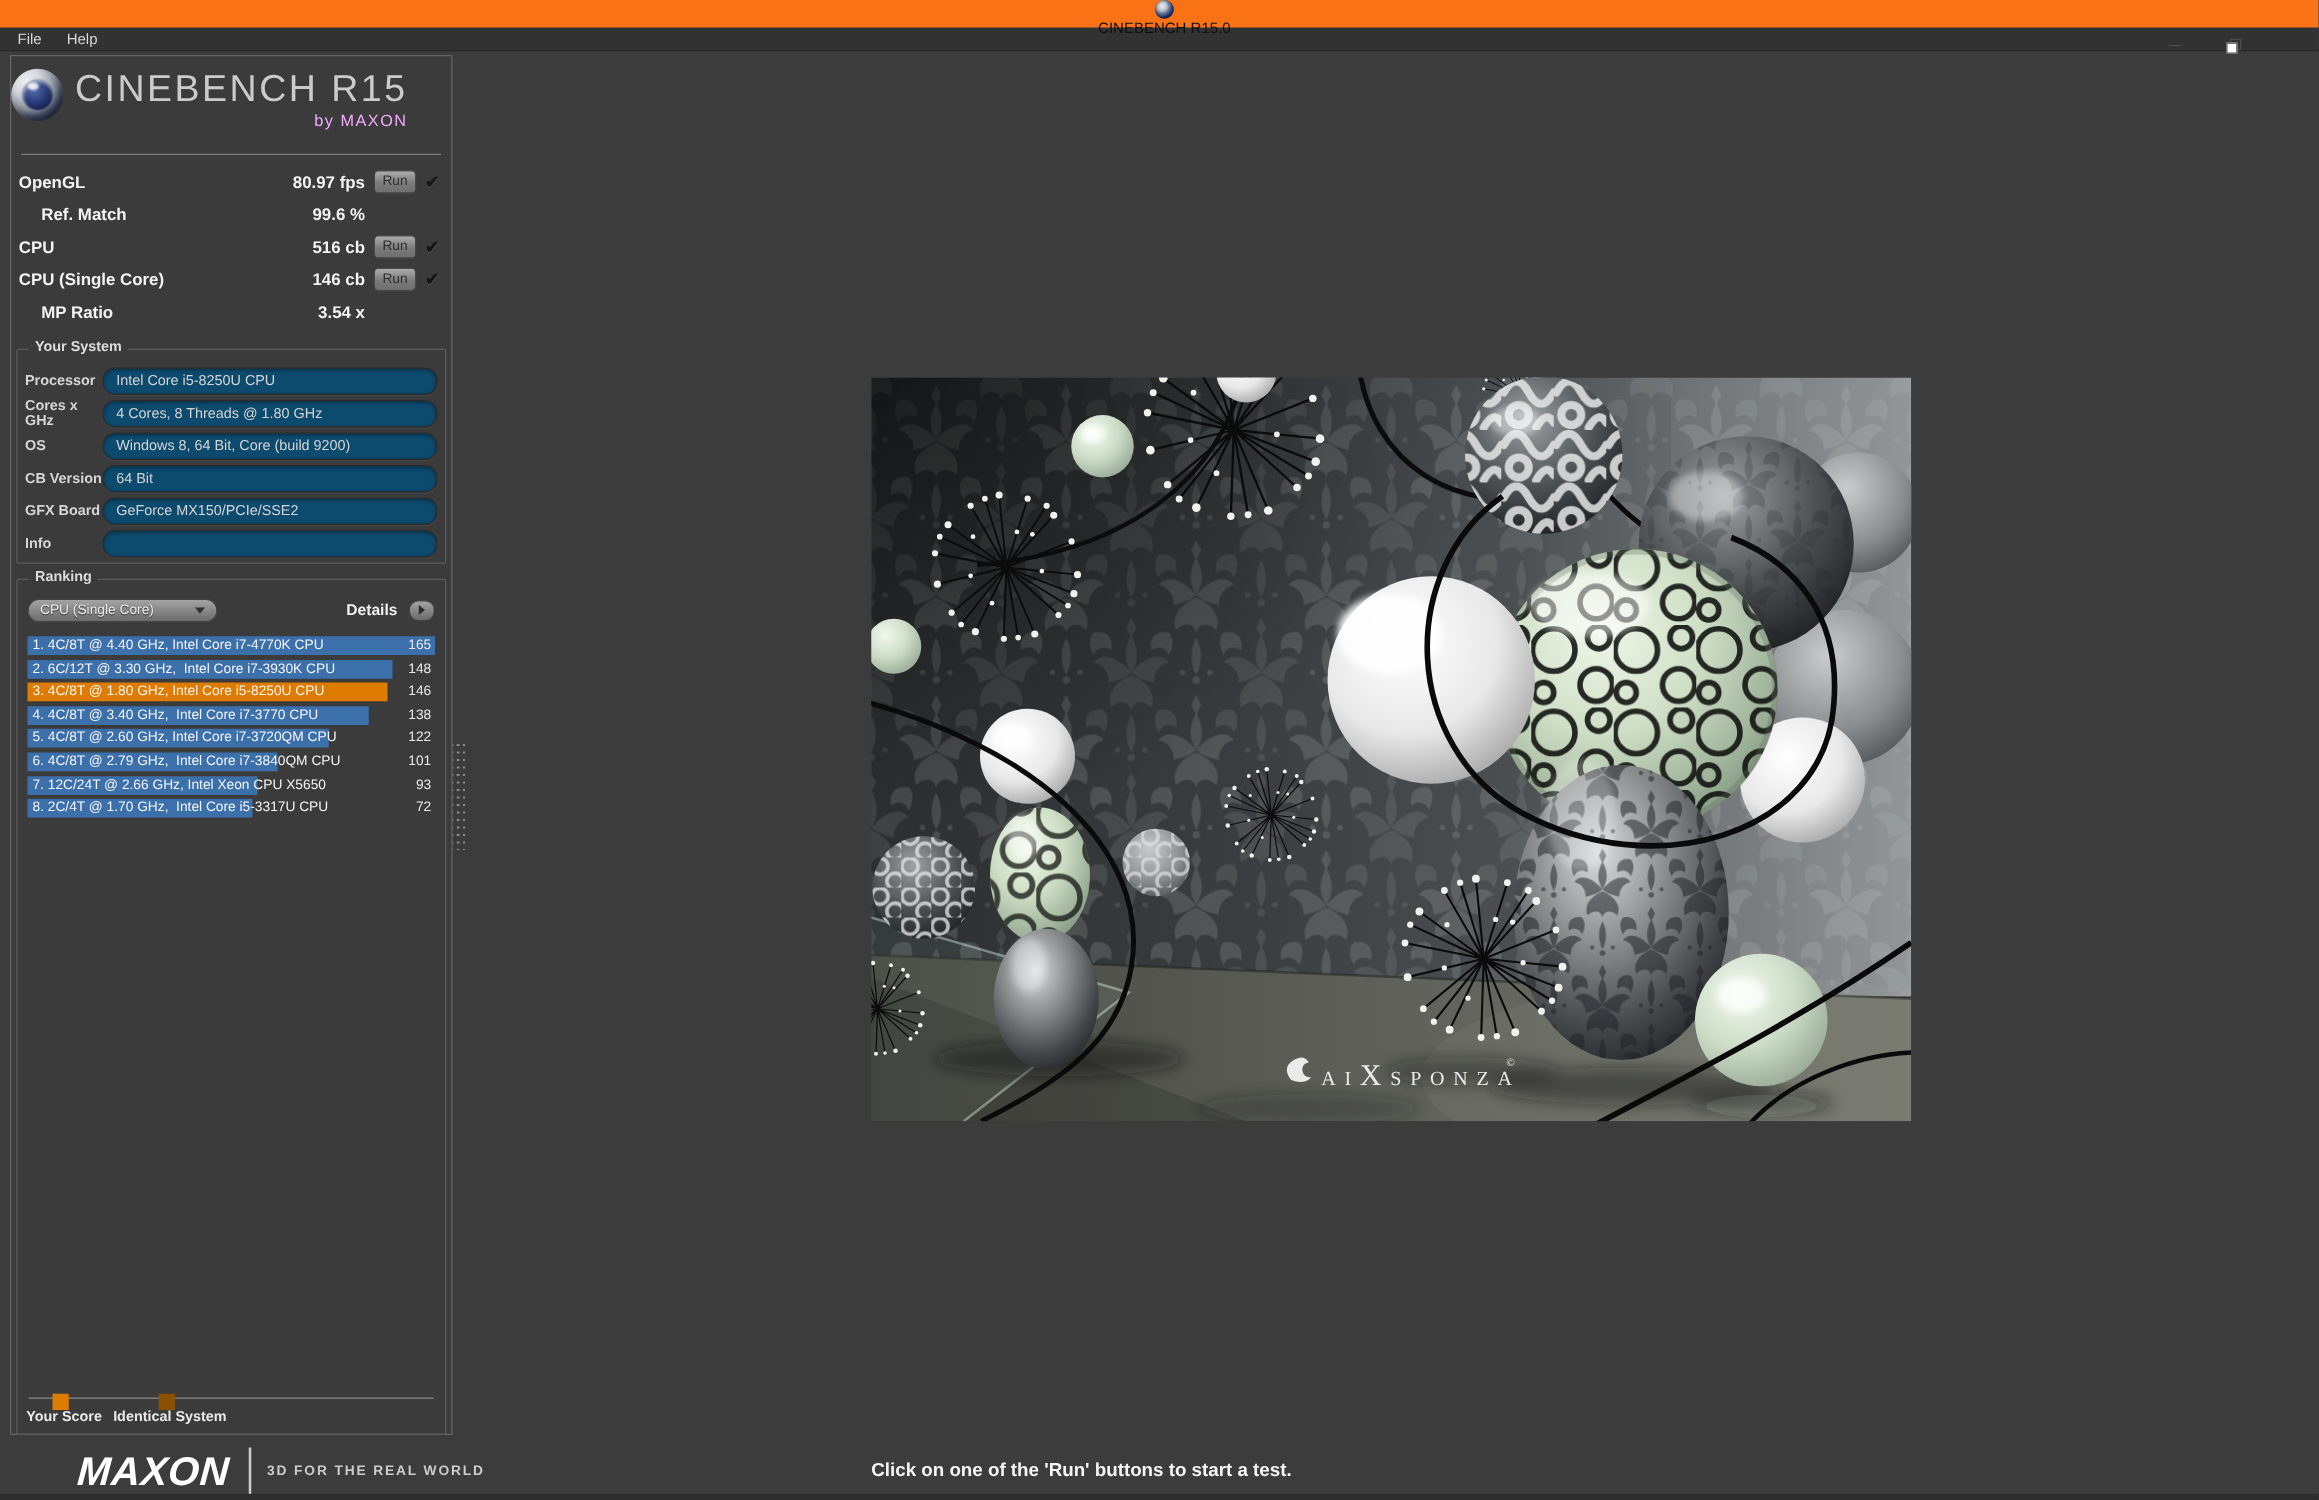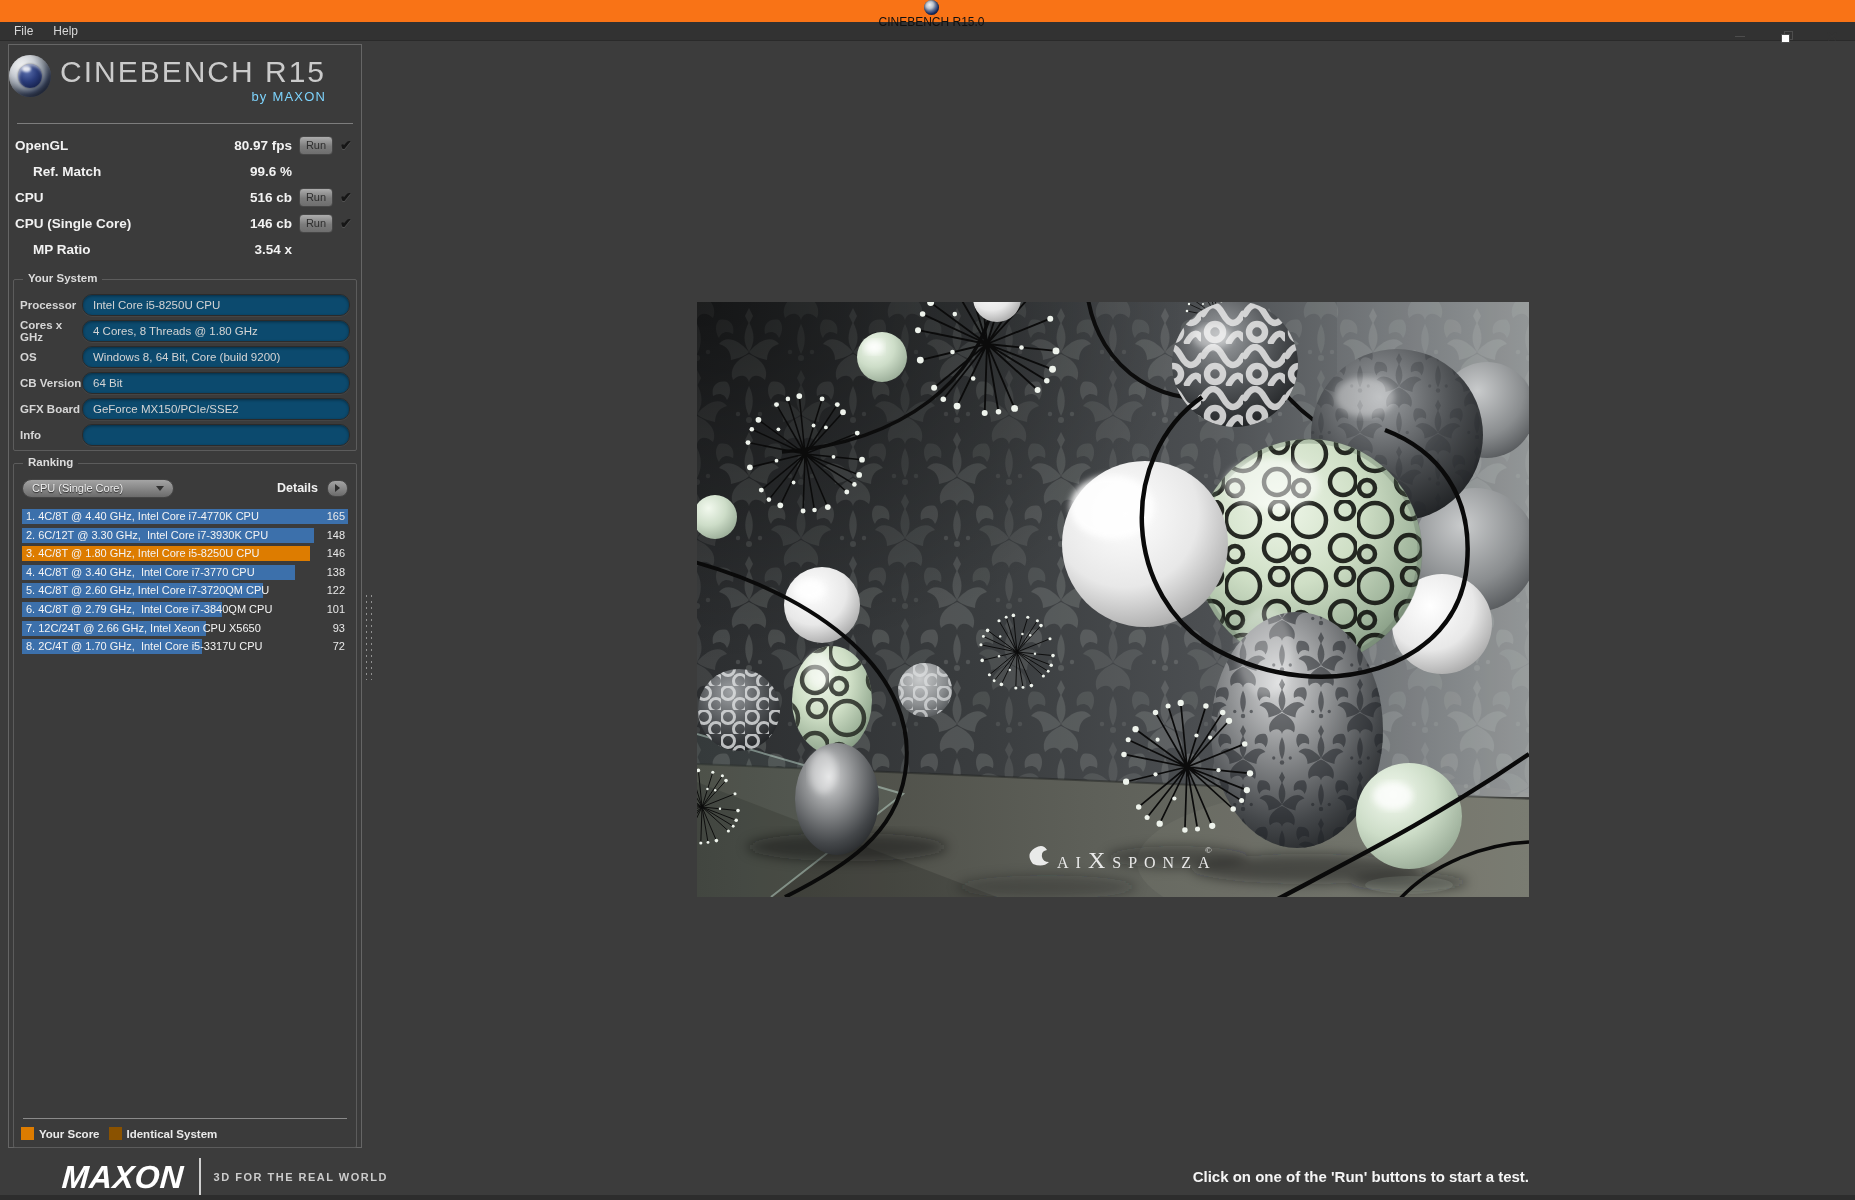--- a/index.html
+++ b/index.html
@@ -29,21 +29,21 @@
   .logo-row{position:absolute;top:10px;left:0;width:100%;display:flex;justify-content:flex-start;align-items:flex-start;gap:9px;}
   .logo-ball{width:42px;height:42px;border-radius:50%;position:relative;flex:0 0 auto;
     background:radial-gradient(circle at 33% 28%, #f6f6f6 0%, #c7ccd3 30%, #89929f 52%, #4a5878 68%, #202c4e 100%);
     box-shadow:inset -3px -4px 7px rgba(0,0,0,.55), inset 2px 3px 5px rgba(255,255,255,.4);}
   .logo-ball::after{content:'';position:absolute;inset:9px;border-radius:50%;
     background:radial-gradient(circle at 38% 32%, #5a6fae 0%, #2a3c7a 45%, #15214d 80%, #0d1535 100%);
     box-shadow:inset 1px 2px 3px rgba(255,255,255,.55), 0 0 2px rgba(0,0,0,.6);}
   .logo-ball::before{content:'';position:absolute;left:13px;top:11px;width:9px;height:6px;border-radius:50%;background:rgba(255,255,255,.85);z-index:2;filter:blur(1px);}
   .logo-text-wrap{text-align:right;}
   .logo-title{font-size:30px;line-height:33px;color:#cbcbcb;letter-spacing:2px;font-weight:400;white-space:nowrap;}
-  .logo-sub{font-size:13px;color:#7dd3fc;letter-spacing:1.2px;margin-top:1px;}
+  .logo-sub{font-size:13px;color:#f0abfc;letter-spacing:1.2px;margin-top:1px;}
   .sep{position:absolute;left:8px;right:8px;top:78px;border-top:1px solid #7d7d7d;}
   
   .results{position:absolute;top:87px;left:6px;right:5px;}
   .res-row{display:flex;align-items:center;height:26px;}
   .res-label{flex:1;color:#f2f2f2;font-weight:bold;font-size:13.5px;}
   .res-label.indent{padding-left:18px;}
   .res-value{width:104px;text-align:right;color:#f2f2f2;font-weight:bold;font-size:13.5px;margin-right:7px;white-space:nowrap;}
   .run-btn{width:34px;height:19px;border-radius:4px;flex:0 0 auto;box-sizing:border-box;
     background:linear-gradient(#adadad,#7c7c7c 55%,#6e6e6e);border:1px solid #474747;
     color:#2e2e2e;font-size:11px;display:flex;align-items:center;justify-content:center;margin-right:7px;}
@@ -70,32 +70,32 @@
     background:linear-gradient(#a4a4a4,#6b6b6b);border:1px solid #454545;
     display:flex;align-items:center;justify-content:center;}
   .det-arr{width:0;height:0;border-top:4px solid transparent;border-bottom:4px solid transparent;border-left:5px solid #2d2d2d;}
   .rank-rows{position:absolute;top:45px;left:8px;right:8px;}
   .rank-row{position:relative;height:15px;margin-bottom:3.6px;}
   .rank-bar{position:absolute;left:0;top:0;height:100%;}
   .rank-label{position:absolute;left:4px;top:0;line-height:15px;font-size:11px;color:#f4f4f4;white-space:pre;}
   .rank-score{position:absolute;right:3px;top:0;line-height:15px;font-size:11px;color:#e9e9e9;}
   .legend-line{position:absolute;bottom:28px;left:9px;right:9px;border-top:1px solid #8a8a8a;}
   .legend{position:absolute;bottom:7px;left:7px;display:flex;align-items:center;}
-  .legend-item{display:flex;align-items:center;margin-right:9px;}
+  .legend-item{display:flex;align-items:center;margin-right:9px;flex-direction:column;}
   .swatch{width:13px;height:13px;margin-right:5px;}
   .legend-label{font-size:11.5px;font-weight:bold;color:#eaeaea;white-space:nowrap;}
   
   .grip{position:absolute;left:362px;top:592px;width:10px;height:88px;
     background-image:radial-gradient(circle,#909090 0.9px,transparent 1.1px);
     background-size:5px 6px;background-position:2px 1px;}
   
   .scene{position:absolute;left:697px;top:302px;width:832px;height:595px;}
   .scene svg{display:block;}
   
-  .status{position:absolute;left:697px;top:1168px;width:832px;text-align:right;font-size:15px;font-weight:bold;color:#f5f5f5;}
+  .status{position:absolute;left:697px;top:1168px;width:832px;text-align:left;font-size:15px;font-weight:bold;color:#f5f5f5;}
   .footer{position:absolute;left:62px;top:1158px;display:flex;align-items:center;}
   .maxon{font-size:32px;font-weight:bold;font-style:italic;color:#ffffff;letter-spacing:0.5px;transform:skewX(-4deg);}
   .vline{width:2px;height:38px;background:#cfcfcf;margin:0 13px 0 15px;}
   .tagline{font-size:11px;font-weight:bold;color:#cccccc;letter-spacing:1.5px;}
   .bottom-strip{position:absolute;left:0;bottom:0;width:100%;height:5px;background:#2d2d2d;}
 </style>
 </head>
 <body>
 
 <div class="titlebar">

